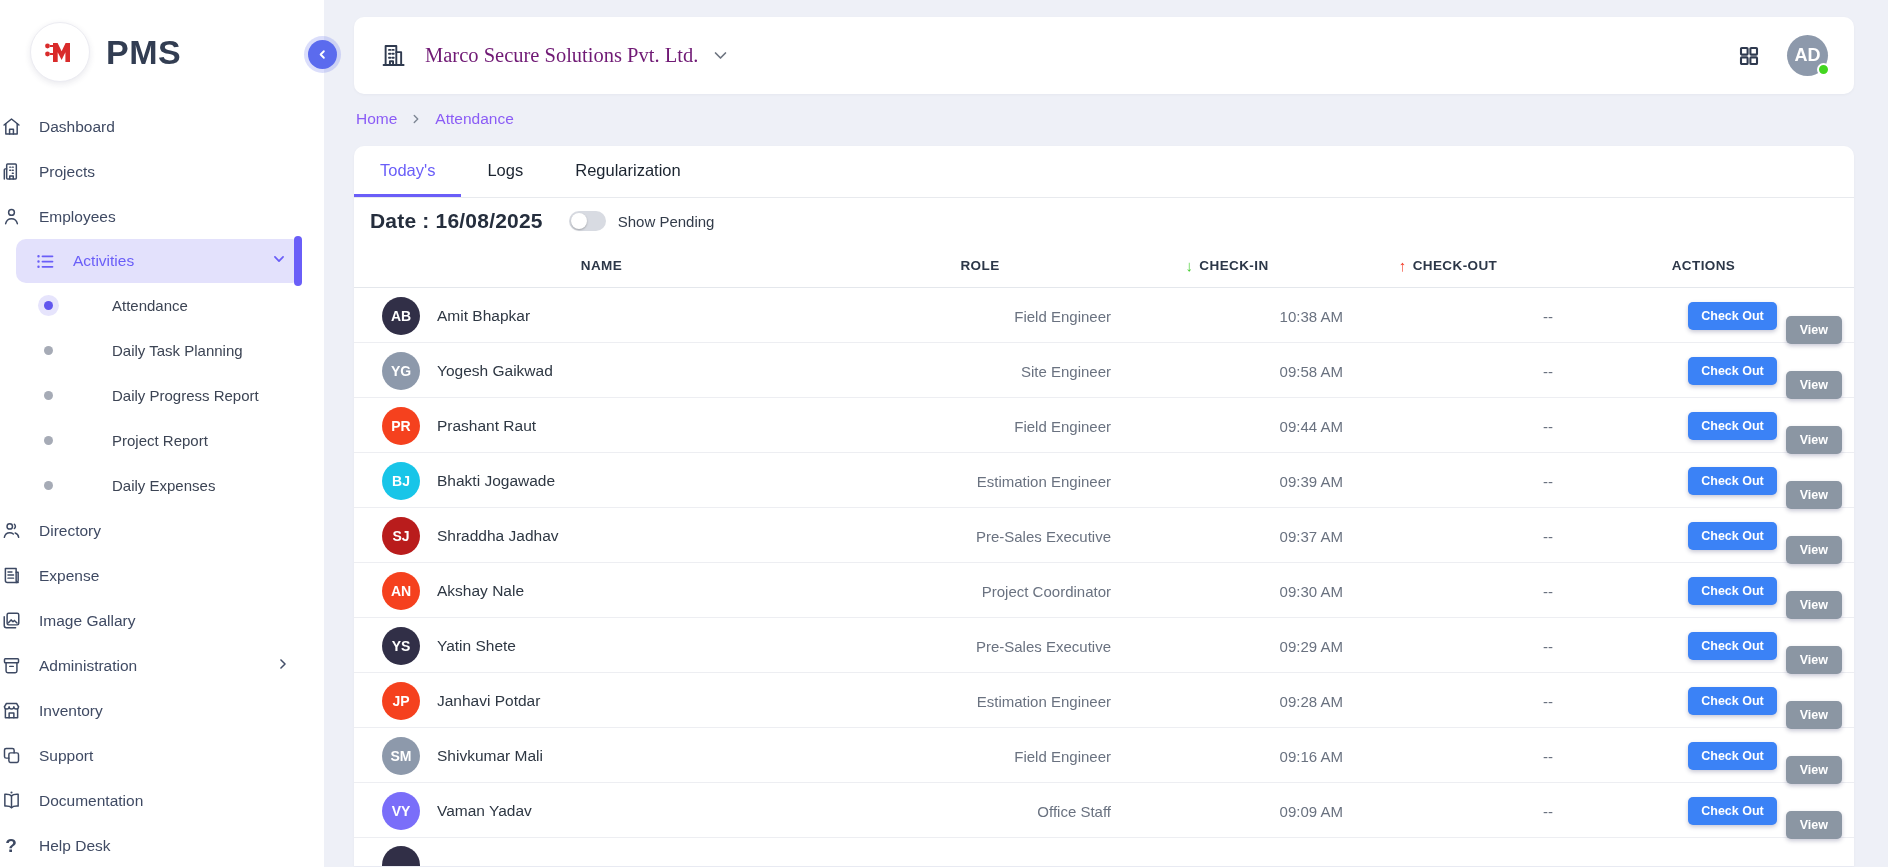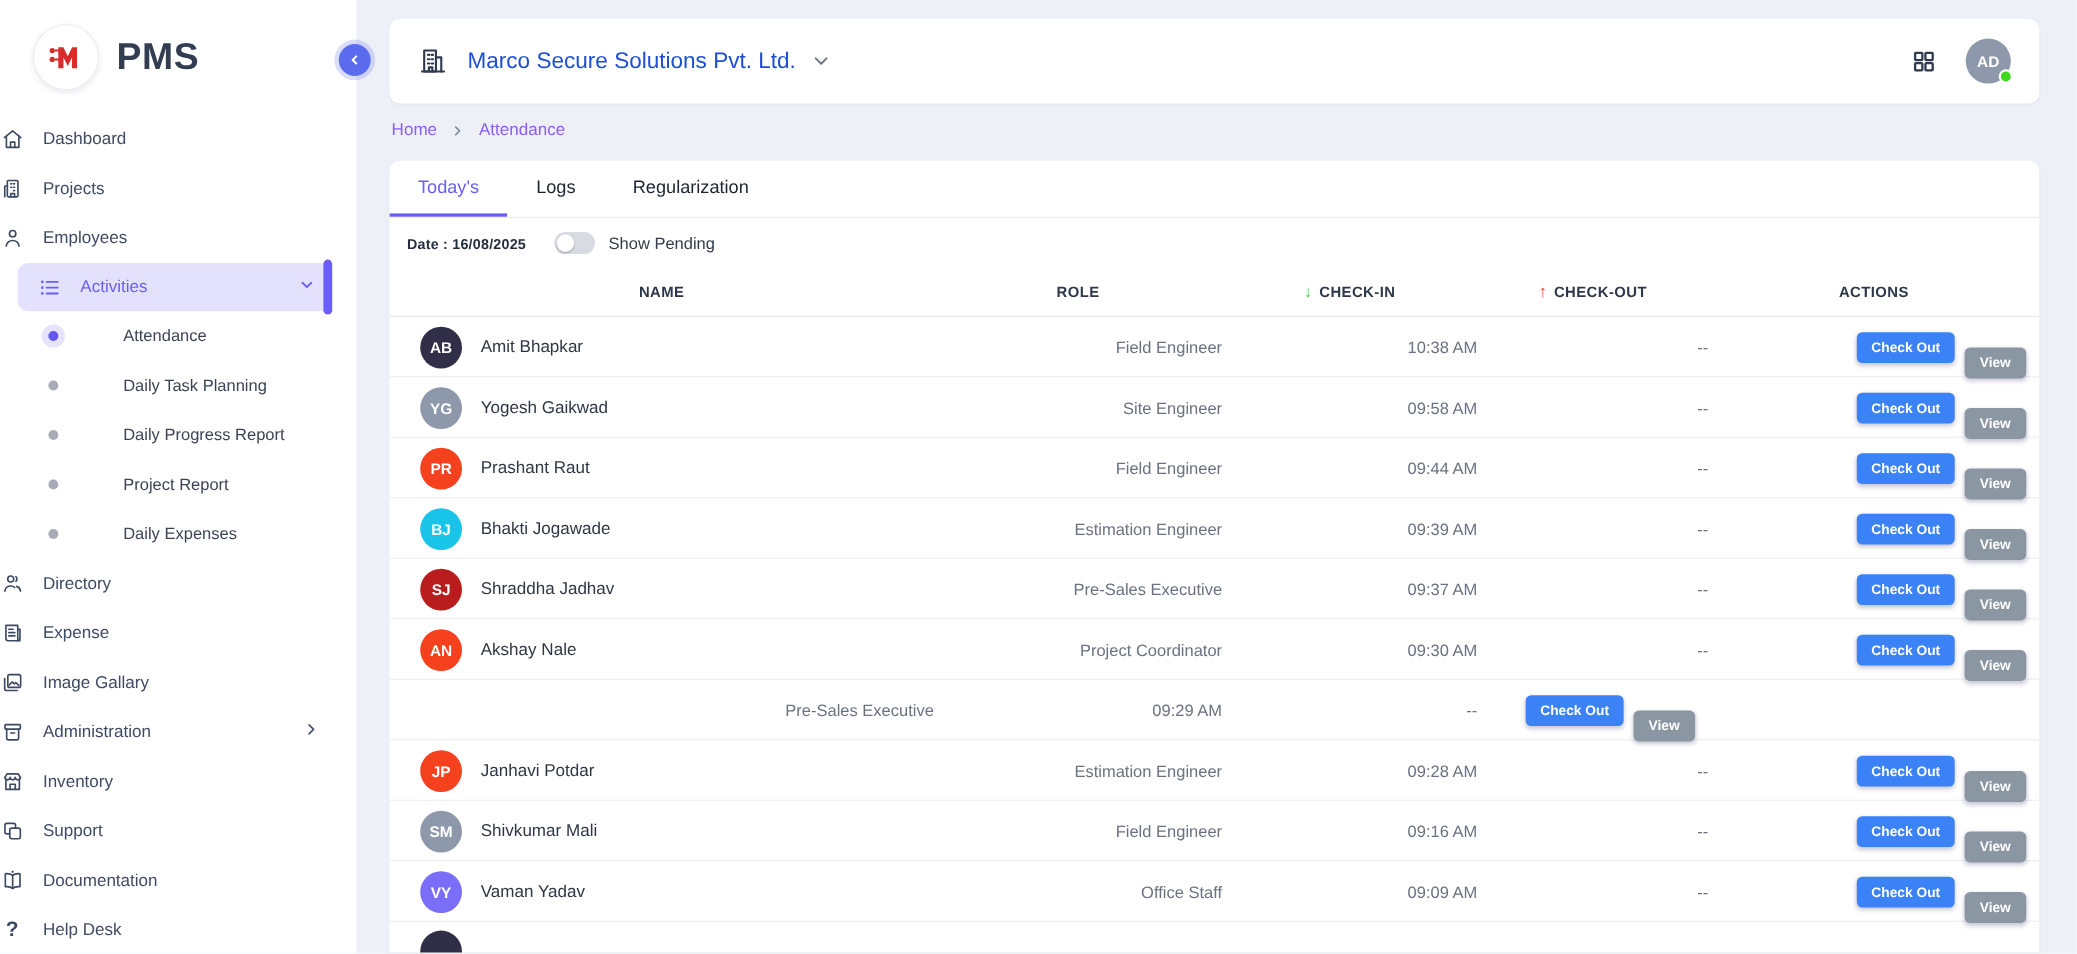--- a/index.html
+++ b/index.html
@@ -71,28 +71,28 @@
   
   .main { position:absolute; left:324px; top:0; right:0; bottom:0; padding:17px 34px 0 30px; }
 
   .topbar {
     background:#fff; border-radius:10px; height:77px;
     display:flex; align-items:center; padding:0 26px;
     box-shadow:0 1px 3px rgba(30,30,60,.04);
   }
   .company-icon { color:#2f3a4f; display:flex; }
   .company-icon svg { width:27px; height:27px; }
-  .company-name { font-size:20.5px; color:#1d4ed8; margin-left:18px; }
+  .company-name { font-size:20.5px; color:#701a75; margin-left:18px;font-family:Liberation Serif, serif; }
   .company-chev { color:#6d7480; margin-left:14px; display:flex; }
   .company-chev svg { width:17px; height:17px; }
   .topbar-right { margin-left:auto; display:flex; align-items:center; gap:26px; }
   .grid-icon { color:#2f3a4f; display:flex; cursor:pointer; }
   .grid-icon svg { width:24px; height:24px; }
   .avatar { position:relative; width:41px; height:41px; border-radius:50%; background:#8d99ab;
-    color:#fff; font-size:14px; font-weight:bold; display:flex; align-items:center; justify-content:center; cursor:pointer; }
+    color:#fff; font-size:18px; font-weight:bold; display:flex; align-items:center; justify-content:center; cursor:pointer; }
   .status-dot { position:absolute; right:-2px; bottom:0; width:13px; height:13px; border-radius:50%;
     background:#43d620; border:2px solid #fff; }
 
   .breadcrumb { display:flex; align-items:center; gap:13px; margin:16px 0 0 2px; font-size:15.5px; color:#8b5cf6; }
   .bc-sep { color:#7d8694; display:flex; }
   .bc-sep svg { width:12px; height:12px; }
 
   
   .card {
     margin-top:18px; background:#fff; border-radius:10px 10px 0 0;
@@ -101,21 +101,21 @@
   }
   .tabs { display:flex; align-items:stretch; height:52px; border-bottom:1px solid #e8eaee; padding-left:0; }
   .tab {
     display:flex; align-items:center; padding:0 26px;
     font-size:16.5px; color:#1b2430; cursor:pointer;
     border-bottom:3px solid transparent; font-weight:500;
   }
   .tab.active { color:#6a5ef8; border-bottom-color:#6a5ef8; }
 
   .controls { display:flex; align-items:center; height:46px; padding-left:16px; }
-  .date-label { font-size:13px; font-weight:bold; color:#252e3d; letter-spacing:.2px; }
+  .date-label { font-size:21px; font-weight:bold; color:#252e3d; letter-spacing:.2px; }
   .toggle { margin-left:26px; width:37px; height:20px; border-radius:10px; background:#d8dbe2; position:relative; cursor:pointer; }
   .toggle .knob { position:absolute; left:2px; top:2px; width:16px; height:16px; border-radius:50%; background:#fff; box-shadow:0 1px 2px rgba(0,0,0,.25); }
   .toggle-label { margin-left:12px; font-size:15px; color:#333c4a; }
 
   
   .thead, .trow {
     display:grid;
     grid-template-columns:495px 262px 232px 210px auto;
     align-items:center;
   }
@@ -458,20 +458,24 @@
           </div>
           <div class="cell-role">Project Coordinator</div>
           <div class="cell-in">09:30 AM</div>
           <div class="cell-out">--</div>
           <div class="cell-actions">
             <button class="btn btn-checkout">Check Out</button>
             <button class="btn btn-view">View</button>
           </div>
         </div>
         <div class="trow">
+          <div class="cell-name">
+            <div class="row-avatar" style="background: rgb(49, 47, 71);">YS</div>
+            <span class="row-name">Yatin Shete</span>
+          </div>
           <div class="cell-role">Pre-Sales Executive</div>
           <div class="cell-in">09:29 AM</div>
           <div class="cell-out">--</div>
           <div class="cell-actions">
             <button class="btn btn-checkout">Check Out</button>
             <button class="btn btn-view">View</button>
           </div>
         </div>
         <div class="trow">
           <div class="cell-name">

